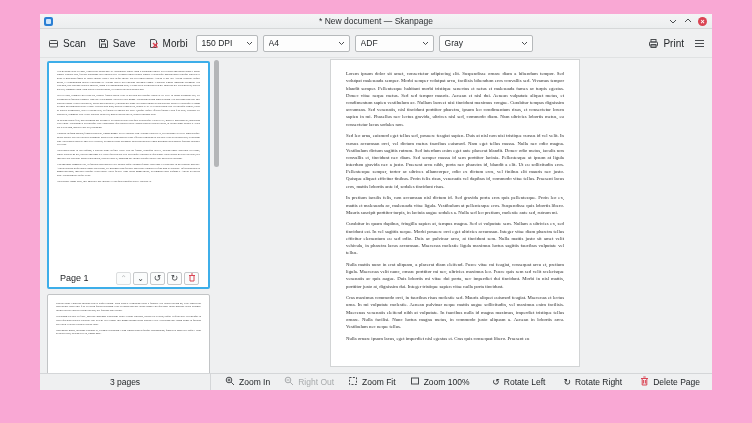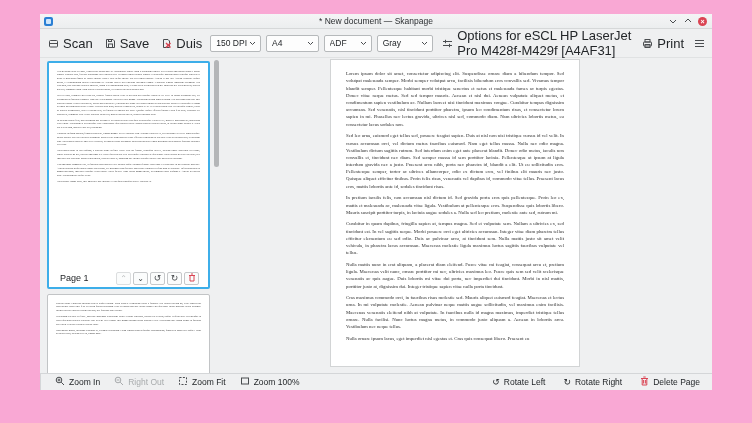--- a/index.html
+++ b/index.html
@@ -16,21 +16,21 @@
   .titlebar .app-ico::after{content:"";position:absolute;left:2px;top:2px;width:5px;height:5px;
             background:#cfe6fb;border-radius:1px;}
   .title-text{position:absolute;left:0;right:0;text-align:center;font-size:8.5px;color:#2b2e31;}
   .win-controls{margin-left:auto;display:flex;align-items:center;gap:5px;margin-right:5px;}
   .win-btn{width:10px;height:10px;display:flex;align-items:center;justify-content:center;color:#4d4f51;}
   .close-circle{width:9px;height:9px;border-radius:50%;background:#da4453;color:#fff;font-size:7px;
             line-height:9px;text-align:center;font-weight:bold;}
 
   
   .toolbar{height:28px;flex:0 0 28px;display:flex;align-items:center;border-bottom:1px solid #e0e2e3;}
-  .tbtn{display:flex;align-items:center;gap:4px;font-size:13px;color:#232629;cursor:default;justify-content:space-between;}
+  .tbtn{display:flex;align-items:center;gap:4px;font-size:10px;color:#232629;cursor:default;justify-content:space-between;}
   .tbtn svg{display:block;}
   .combo{height:17px;background:#fdfdfd;border:1px solid #b6b9bb;border-radius:2px;
          display:flex;align-items:center;font-size:8.5px;padding-left:5px;box-sizing:border-box;}
   .combo .cval{flex:1;white-space:nowrap;overflow:hidden;}
   .combo .chev{margin:0 4px 0 2px;color:#5c6063;}
   .spacer{flex:1;}
   .icon-line{stroke:#4a4d50;stroke-width:1;fill:none;}
 
   
   .main{flex:1;display:flex;min-height:0;}
@@ -113,21 +113,21 @@
         <span>Save</span>
       </div>
       <div class="tbtn" style="margin-left:12px">
         <span>
           <svg width="11" height="11" viewBox="0 0 11 11">
               <path d="M2.5 1.5 H7 L8.5 3 V9.5 H2.5 Z" class="icon-line"></path>
               <line x1="5" y1="5" x2="9.5" y2="9.5" stroke="#da4453" stroke-width="1.4"></line>
               <line x1="9.5" y1="5" x2="5" y2="9.5" stroke="#da4453" stroke-width="1.4"></line>
             </svg>
         </span>
-        <span>Duis</span>
+        <span>Morbi</span>
       </div>
 
       <div class="combo" style="margin-left:8px;width:62px">
         <span class="cval">150 DPI</span>
         <span class="chev">
           <svg width="7" height="5" viewBox="0 0 7 5">
               <polyline points="1,1 3.5,3.5 6,1" class="icon-line"></polyline>
             </svg>
         </span>
       </div>
@@ -149,31 +149,20 @@
       </div>
       <div class="combo" style="margin-left:5px;width:94px">
         <span class="cval">Gray</span>
         <span class="chev">
           <svg width="7" height="5" viewBox="0 0 7 5">
               <polyline points="1,1 3.5,3.5 6,1" class="icon-line"></polyline>
             </svg>
         </span>
       </div>
 
-      <div class="tbtn" style="margin-left:9px">
-        <span>
-          <svg width="11" height="11" viewBox="0 0 11 11">
-              <line x1="1" y1="3.5" x2="10" y2="3.5" class="icon-line"></line>
-              <line x1="3.5" y1="1.8" x2="3.5" y2="5.2" class="icon-line"></line>
-              <line x1="1" y1="7.5" x2="10" y2="7.5" class="icon-line"></line>
-              <line x1="7.5" y1="5.8" x2="7.5" y2="9.2" class="icon-line"></line>
-            </svg>
-        </span>
-        <span>Options for eSCL HP LaserJet Pro M428f-M429f [A4AF31]</span>
-      </div>
 
       <div class="spacer"></div>
 
       <div class="tbtn">
         <span>
           <svg width="11" height="11" viewBox="0 0 11 11">
               <rect x="1.5" y="4" width="8" height="4" rx="0.5" class="icon-line"></rect>
               <rect x="3" y="1.5" width="5" height="2.5" class="icon-line"></rect>
               <rect x="3" y="6.5" width="5" height="3" class="icon-line"></rect>
             </svg>
@@ -248,20 +237,21 @@
               <p>Curabitur in quam dapibus, fringilla sapien at, tempus magna. Sed et vulputate sem. Nullam a ultricies ex, sed tincidunt est. In vel sagittis neque. Morbi posuere orci eget ultricies accumsan. Integer vitae diam pharetra tellus efficitur elementum eu sed odio. Duis ac pulvinar arcu, at tincidunt sem. Nulla mattis justo sit amet velit vehicula, in pharetra lacus accumsan. Maecenas molestie ligula maximus luctus sagittis faucibus vulputate vel tellus.</p>
               <p>Nulla mattis nunc in erat aliquam, a placerat diam eleifend. Fusce vitae mi feugiat, consequat arcu et, pretium ligula. Maecenas velit nunc, ornare porttitor mi nec, ultricies maximus leo. Fusce quis sem sed velit scelerisque venenatis ac quis augue. Duis lobortis mi vitae dui porta, nec imperdiet dui tincidunt. Morbi in nisl mattis, porttitor justo at, dignissim dui. Integer tristique sapien vitae nulla porta tincidunt.</p>
               <p>Cras maximus commodo orci, in faucibus risus molestie sed. Mauris aliquet euismod feugiat. Maecenas et lectus urna. In mi vulputate molestie. Aenean pulvinar neque mattis augue sollicitudin, vel maximus enim facilisis. Maecenas venenatis eleifend nibh at vulputate. In faucibus nulla id magna maximus, imperdiet tristique tellus ornare. Nulla facilisi. Nunc luctus magna metus, in commodo justo aliquam a. Aenean in lobortis arcu. Vestibulum nec neque tellus.</p>
               <p>Nulla ornare ipsum lacus, eget imperdiet nisl egestas et. Cras quis consequat libero. Praesent eu</p>
             </div>
         </div>
       </div>
     </div>
 
     <div class="statusbar">
+      <div class="sb-left">3 pages</div>
       <div class="sb-sep"></div>
 
       <div class="sb-item">
         <span>
           <svg width="10" height="10" viewBox="0 0 10 10">
               <circle cx="4" cy="4" r="2.8" class="icon-line"></circle>
               <line x1="6.2" y1="6.2" x2="9" y2="9" class="icon-line"></line>
               <line x1="2.6" y1="4" x2="5.4" y2="4" class="icon-line"></line>
               <line x1="4" y1="2.6" x2="4" y2="5.4" class="icon-line"></line>
             </svg>

